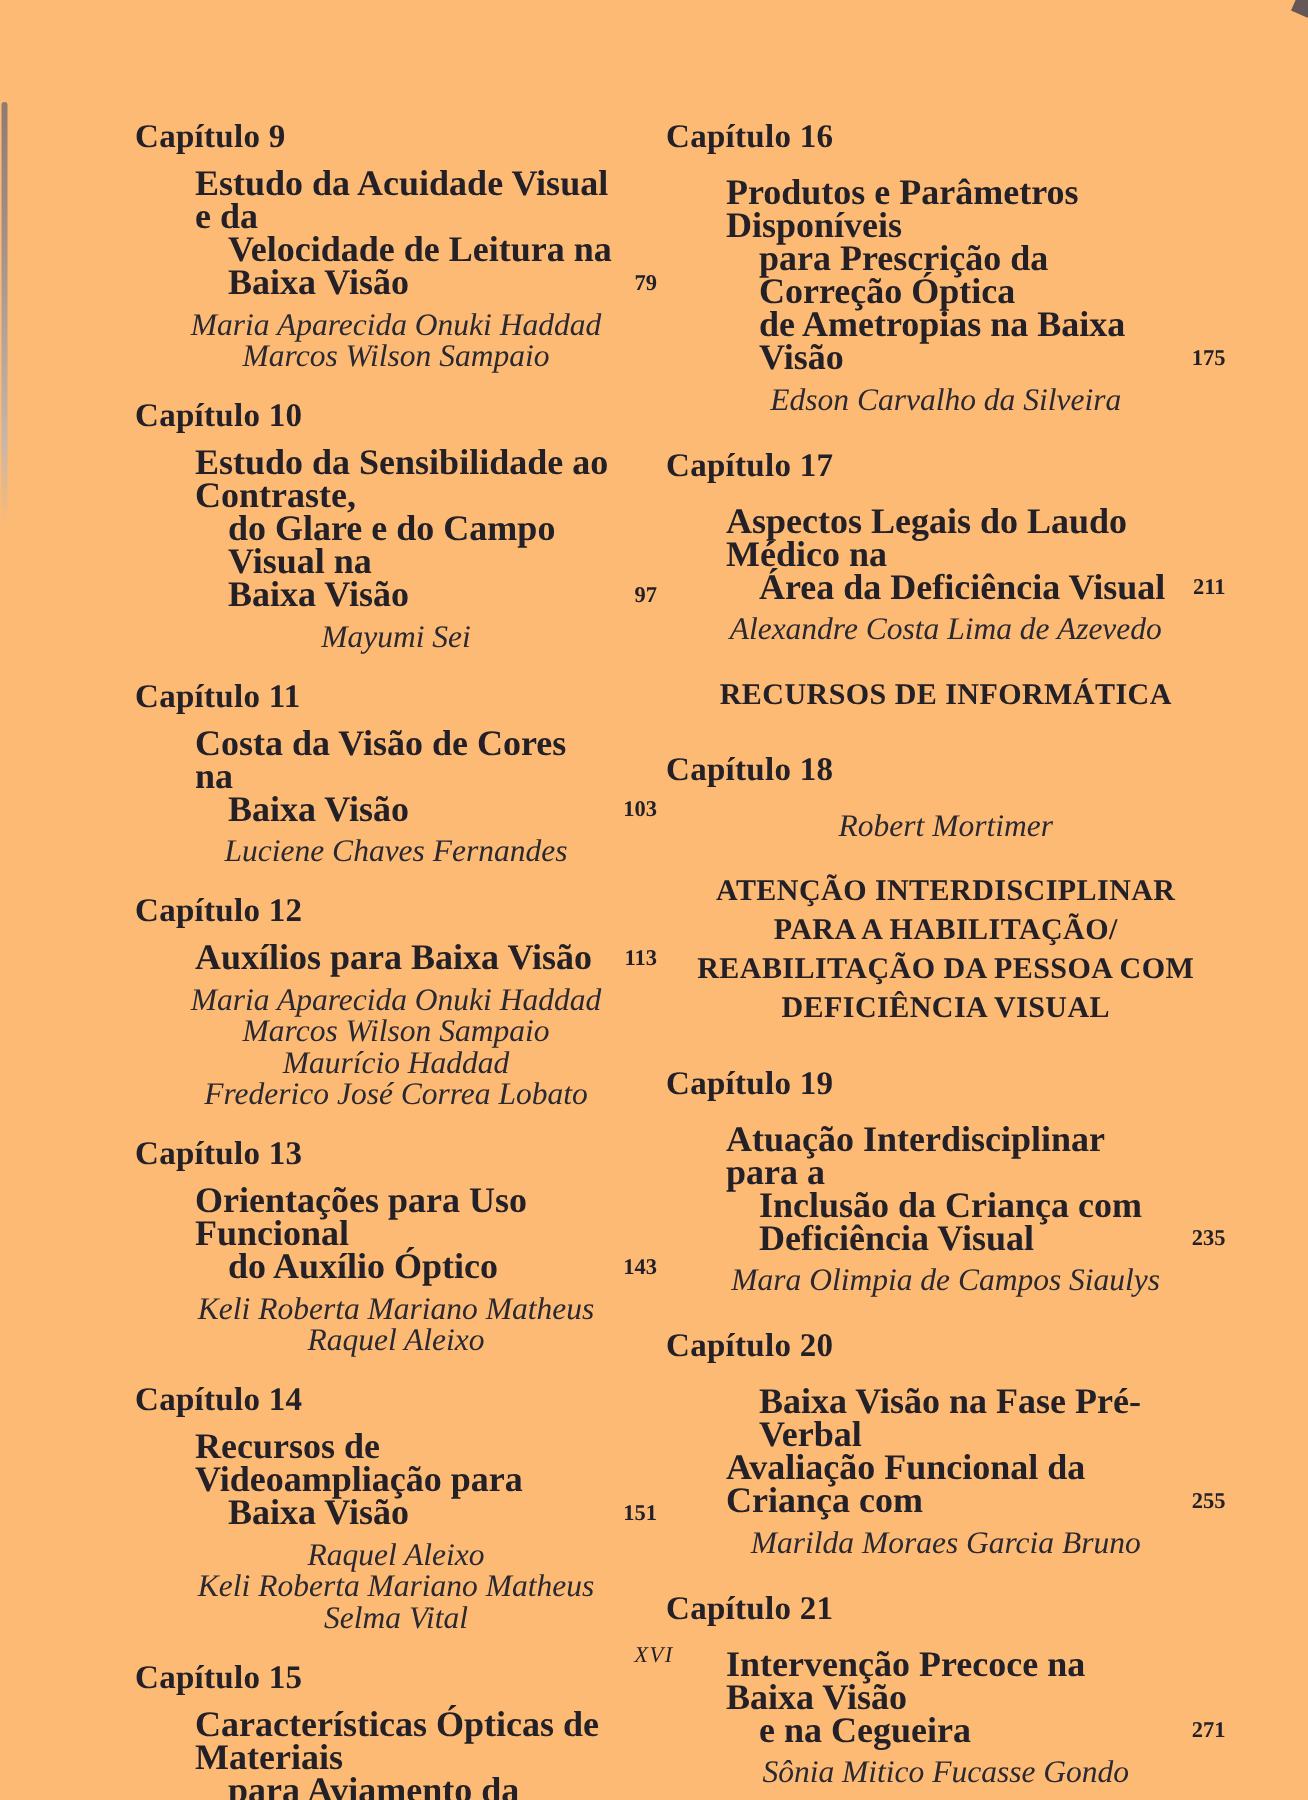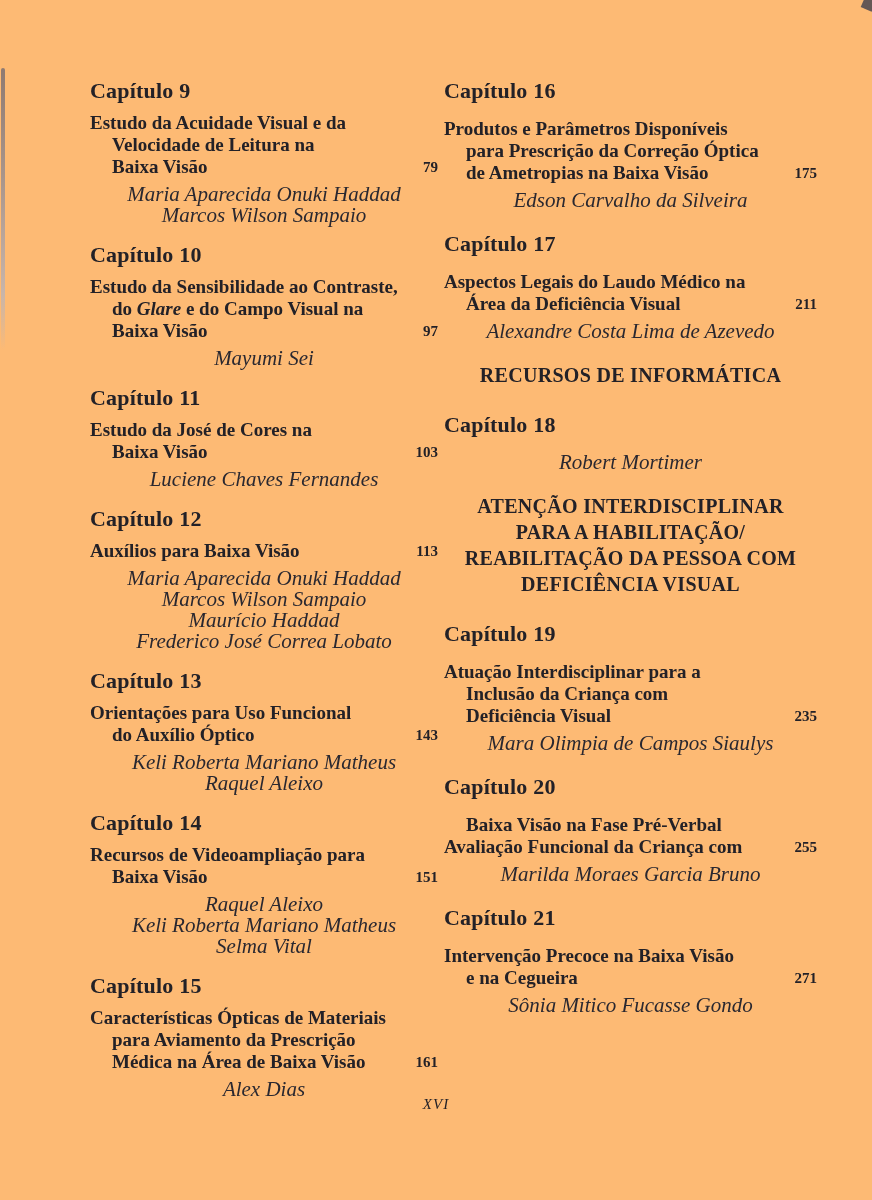--- a/index.html
+++ b/index.html
@@ -55,26 +55,27 @@
   }
   .col-right .chap-heading { margin-bottom: 14px; }
 
   .title-row {
     display: flex;
     align-items: flex-end;
     margin-bottom: 6px;
   }
   .title-lines {
     flex: 1 1 auto;
-    font-size: 19px;
+    font-size: 24px;
     line-height: 22px;
     font-weight: bold;
+    margin-left: 40px;
   }
   .title-lines .line.cont { padding-left: 22px; }
-  .title-lines .it { font-style: italic; }
+  .title-lines .it { }
   .page-num {
     flex: 0 0 auto;
     font-size: 15px;
     line-height: 22px;
     font-weight: bold;
     margin-left: 10px;
   }
   .authors {
     text-align: center;
     font-style: italic;
@@ -135,21 +136,21 @@
           <span class="page-num">97</span>
         </div>
         <div class="authors">
           <div class="author">Mayumi Sei</div>
         </div>
       </div>
       <div class="chapter">
         <div class="chap-heading">Capítulo 11</div>
         <div class="title-row">
           <div class="title-lines">
-            <div class="line">Estudo da José de Cores na</div>
+            <div class="line">Costa da Visão de Cores na</div>
             <div class="line cont">Baixa Visão</div>
           </div>
           <span class="page-num">103</span>
         </div>
         <div class="authors">
           <div class="author">Luciene Chaves Fernandes</div>
         </div>
       </div>
       <div class="chapter">
         <div class="chap-heading">Capítulo 12</div>

